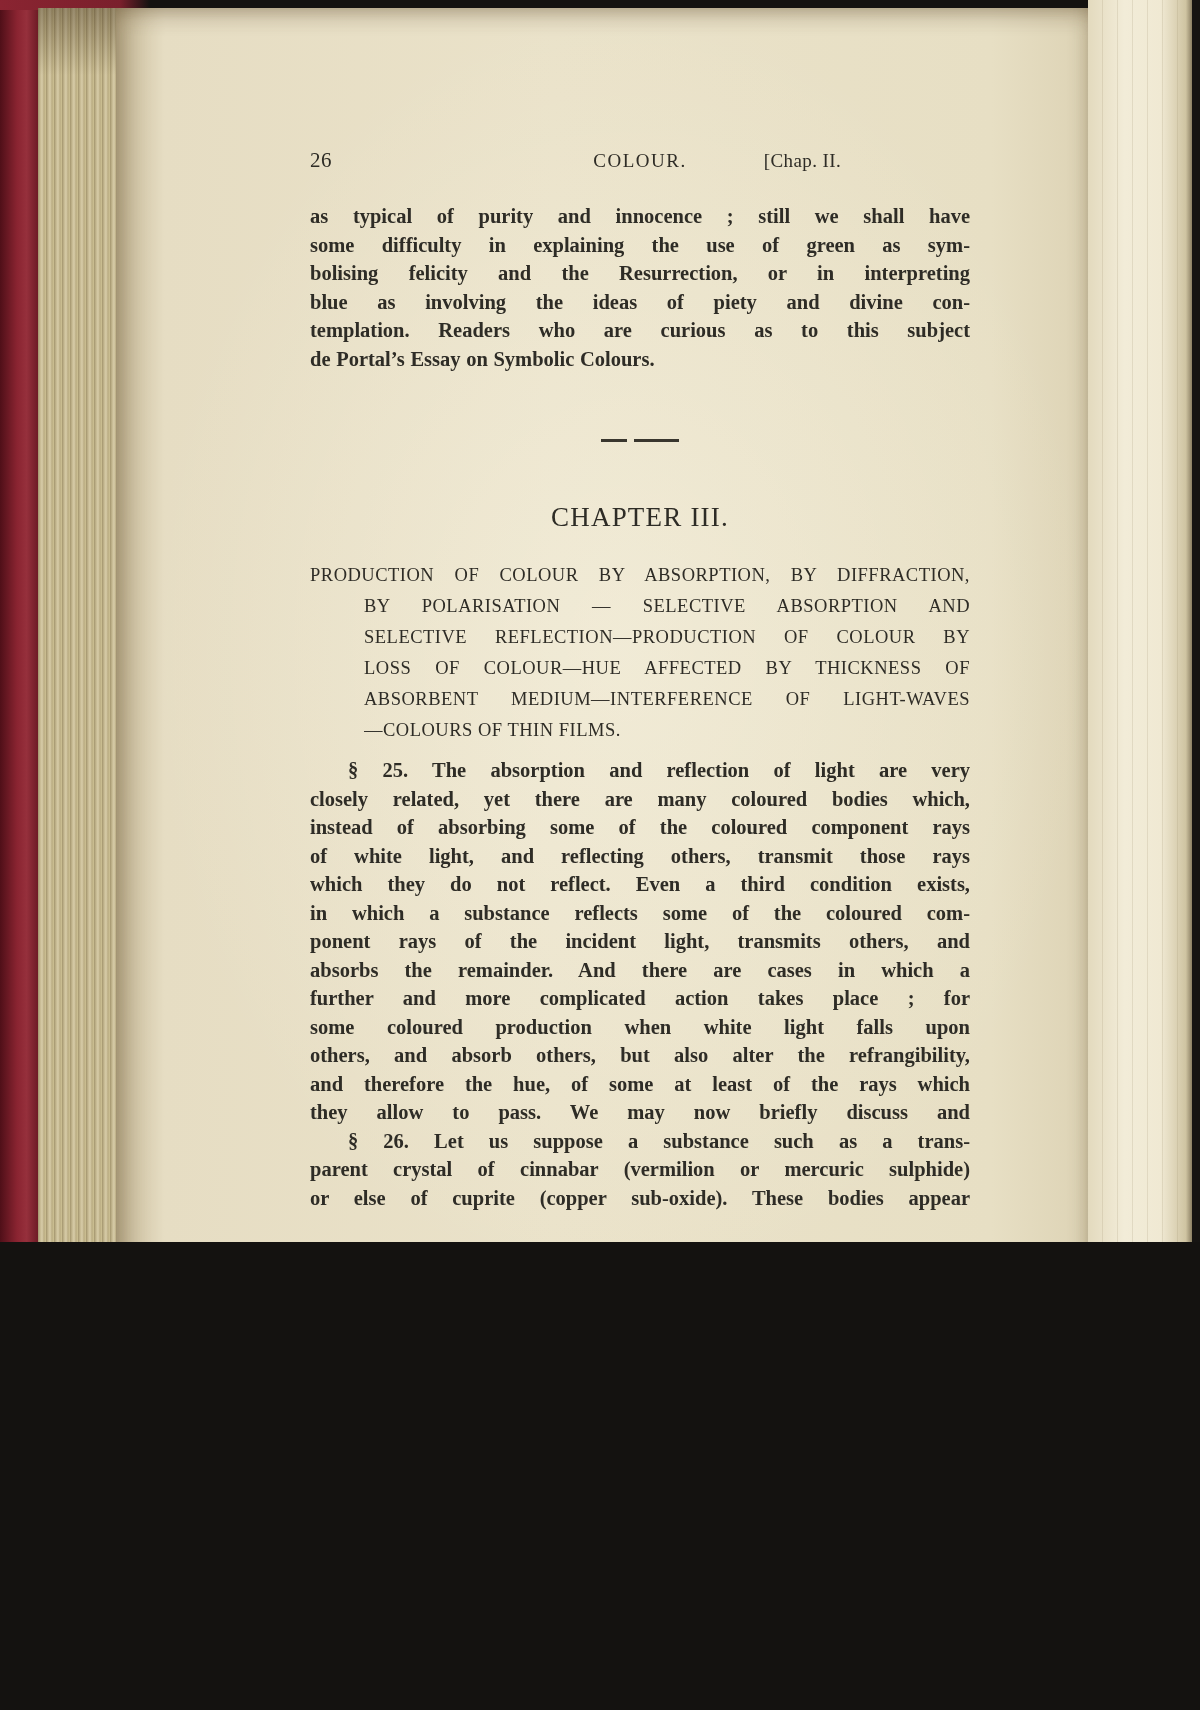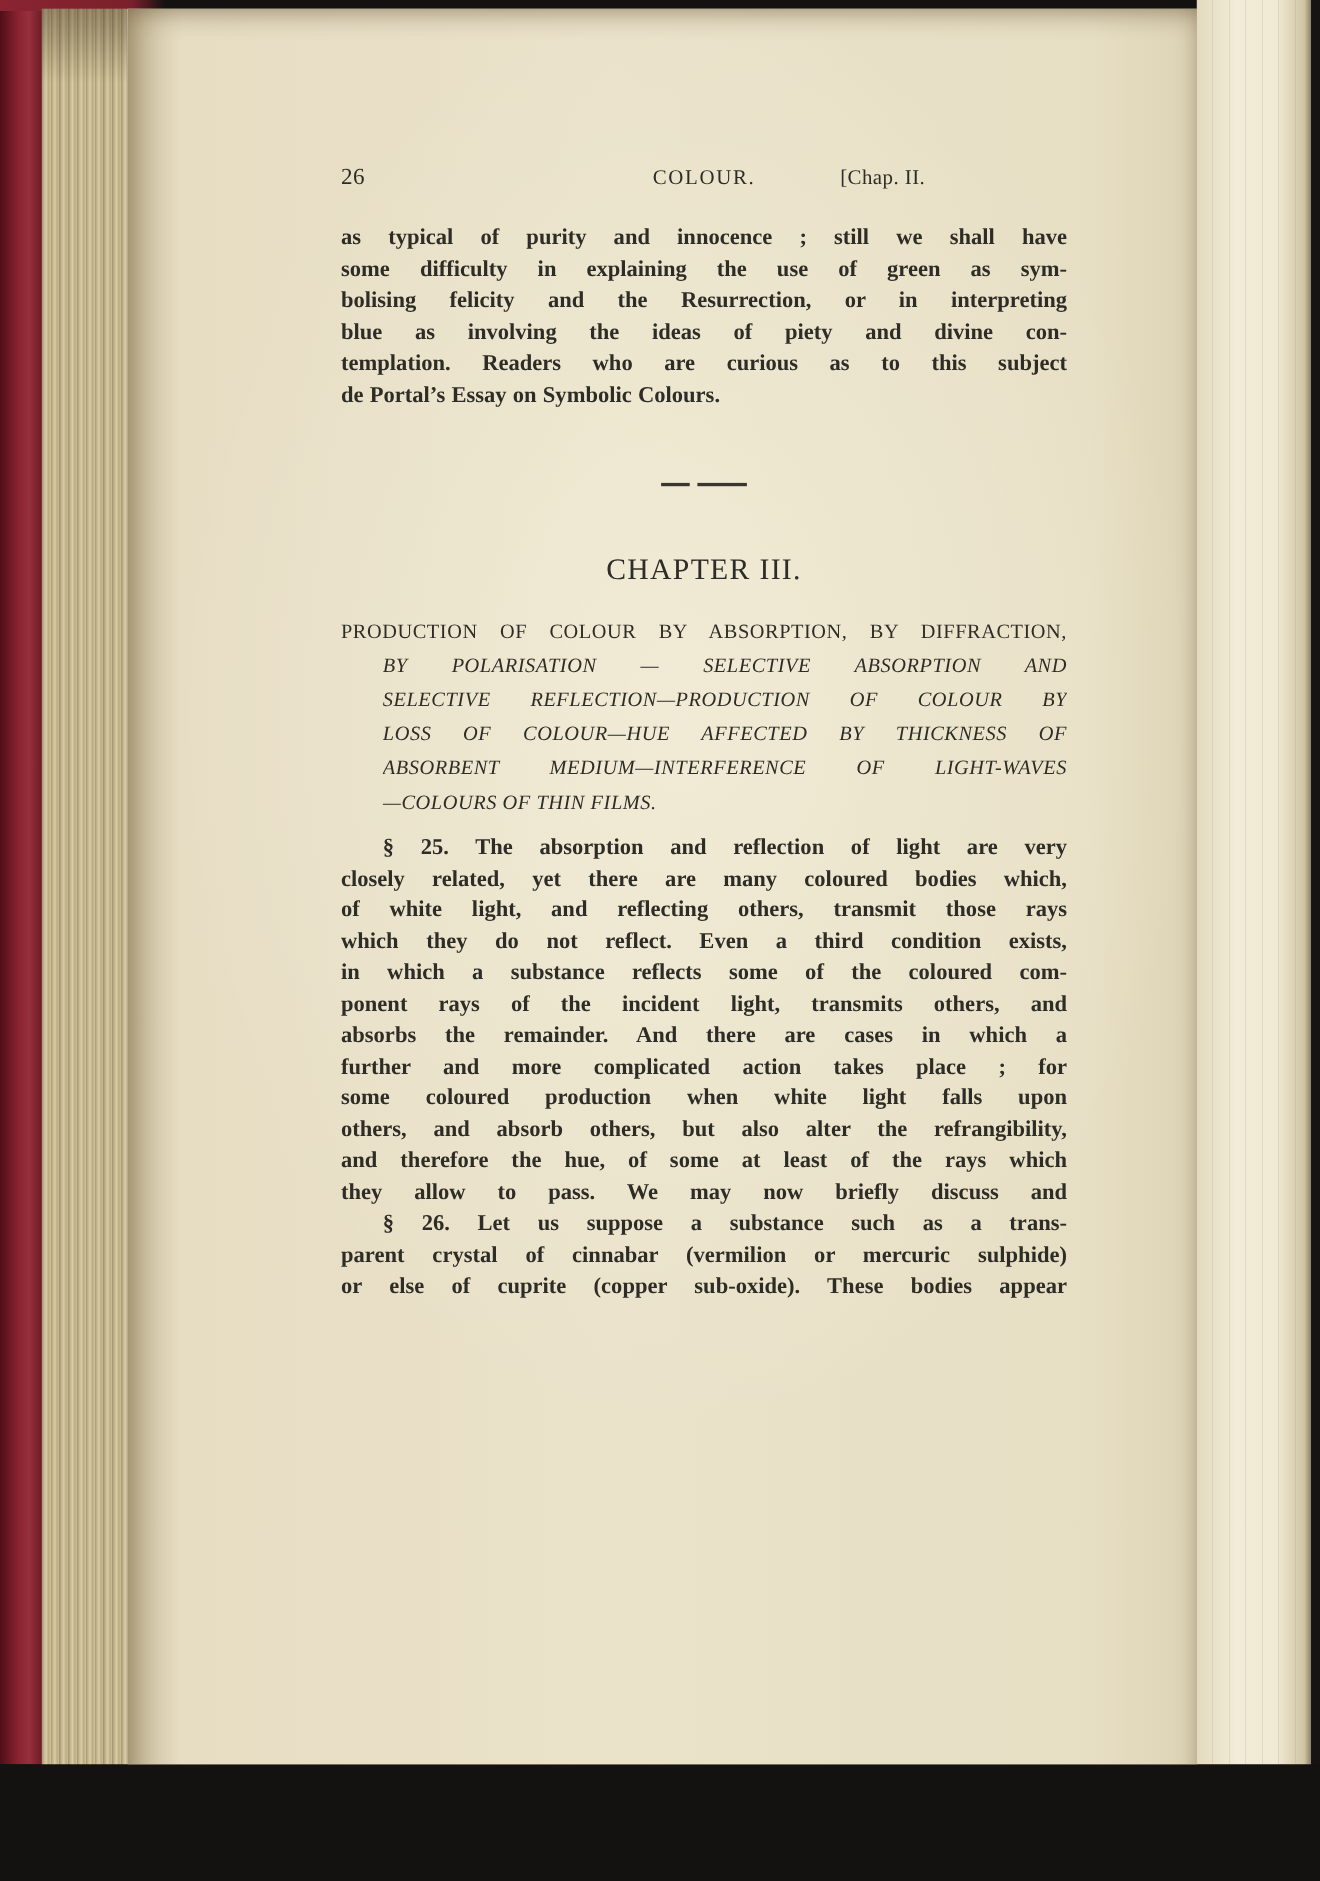--- a/index.html
+++ b/index.html
@@ -1,18 +1,18 @@
 <!DOCTYPE html>
 <html><head>
 <meta charset="utf-8">
 <style>
   html,body{margin:0;padding:0;background:#141210;}
   .book{
     position:relative;
-    width:1200px;height:1604px;
+    width:1200px;height:1242px;
     overflow:hidden;
     background:#141210;
     font-family:"Liberation Serif", serif;
   }
   
   .binding{
     position:absolute;left:0;top:0;width:38px;height:100%;
     background:linear-gradient(90deg,#4f0f18 0%, var(--binding_red,#8a2431) 45%, #96303c 70%, #6e1b26 100%);
   }
   .binding-top{
@@ -107,21 +107,21 @@
     margin-top:26px;
     font-size:18.5px;
     letter-spacing:.5px;
   }
   .summary .line{
     text-align:justify;
     text-align-last:justify;
     height:31px;line-height:31px;
     overflow:hidden;
   }
-  .summary .line + .line{margin-left:38px;font-style:italic;}
+  .summary .line + .line{margin-left:54px;}
   .summary .line.last{text-align-last:left;}
 
   .p25{margin-top:10px;}
   .p26{margin-top:0;}
 </style>
 </head>
 <body style="--binding_red: #8a2431; --paper: #e7dfc6; --ink: #2e2c26;">
 
 <div class="book">
   <div class="binding"></div>
@@ -159,20 +159,21 @@
           <div class="line">BY POLARISATION — SELECTIVE ABSORPTION AND</div>
           <div class="line">SELECTIVE REFLECTION—PRODUCTION OF COLOUR BY</div>
           <div class="line">LOSS OF COLOUR—HUE AFFECTED BY THICKNESS OF</div>
           <div class="line">ABSORBENT MEDIUM—INTERFERENCE OF LIGHT-WAVES</div>
           <div class="line last">—COLOURS OF THIN FILMS.</div>
         </div>
 
       <div class="para indent p25">
           <div class="line">§ 25. The absorption and reflection of light are very</div>
           <div class="line">closely related, yet there are many coloured bodies which,</div>
+          <div class="line">instead of absorbing some of the coloured component rays</div>
           <div class="line">of white light, and reflecting others, transmit those rays</div>
           <div class="line">which they do not reflect. Even a third condition exists,</div>
           <div class="line">in which a substance reflects some of the coloured com-</div>
           <div class="line">ponent rays of the incident light, transmits others, and</div>
           <div class="line">absorbs the remainder. And there are cases in which a</div>
           <div class="line">further and more complicated action takes place ; for</div>
           <div class="line">some coloured production when white light falls upon</div>
           <div class="line">others, and absorb others, but also alter the refrangibility,</div>
           <div class="line">and therefore the hue, of some at least of the rays which</div>
           <div class="line">they allow to pass. We may now briefly discuss and</div>

